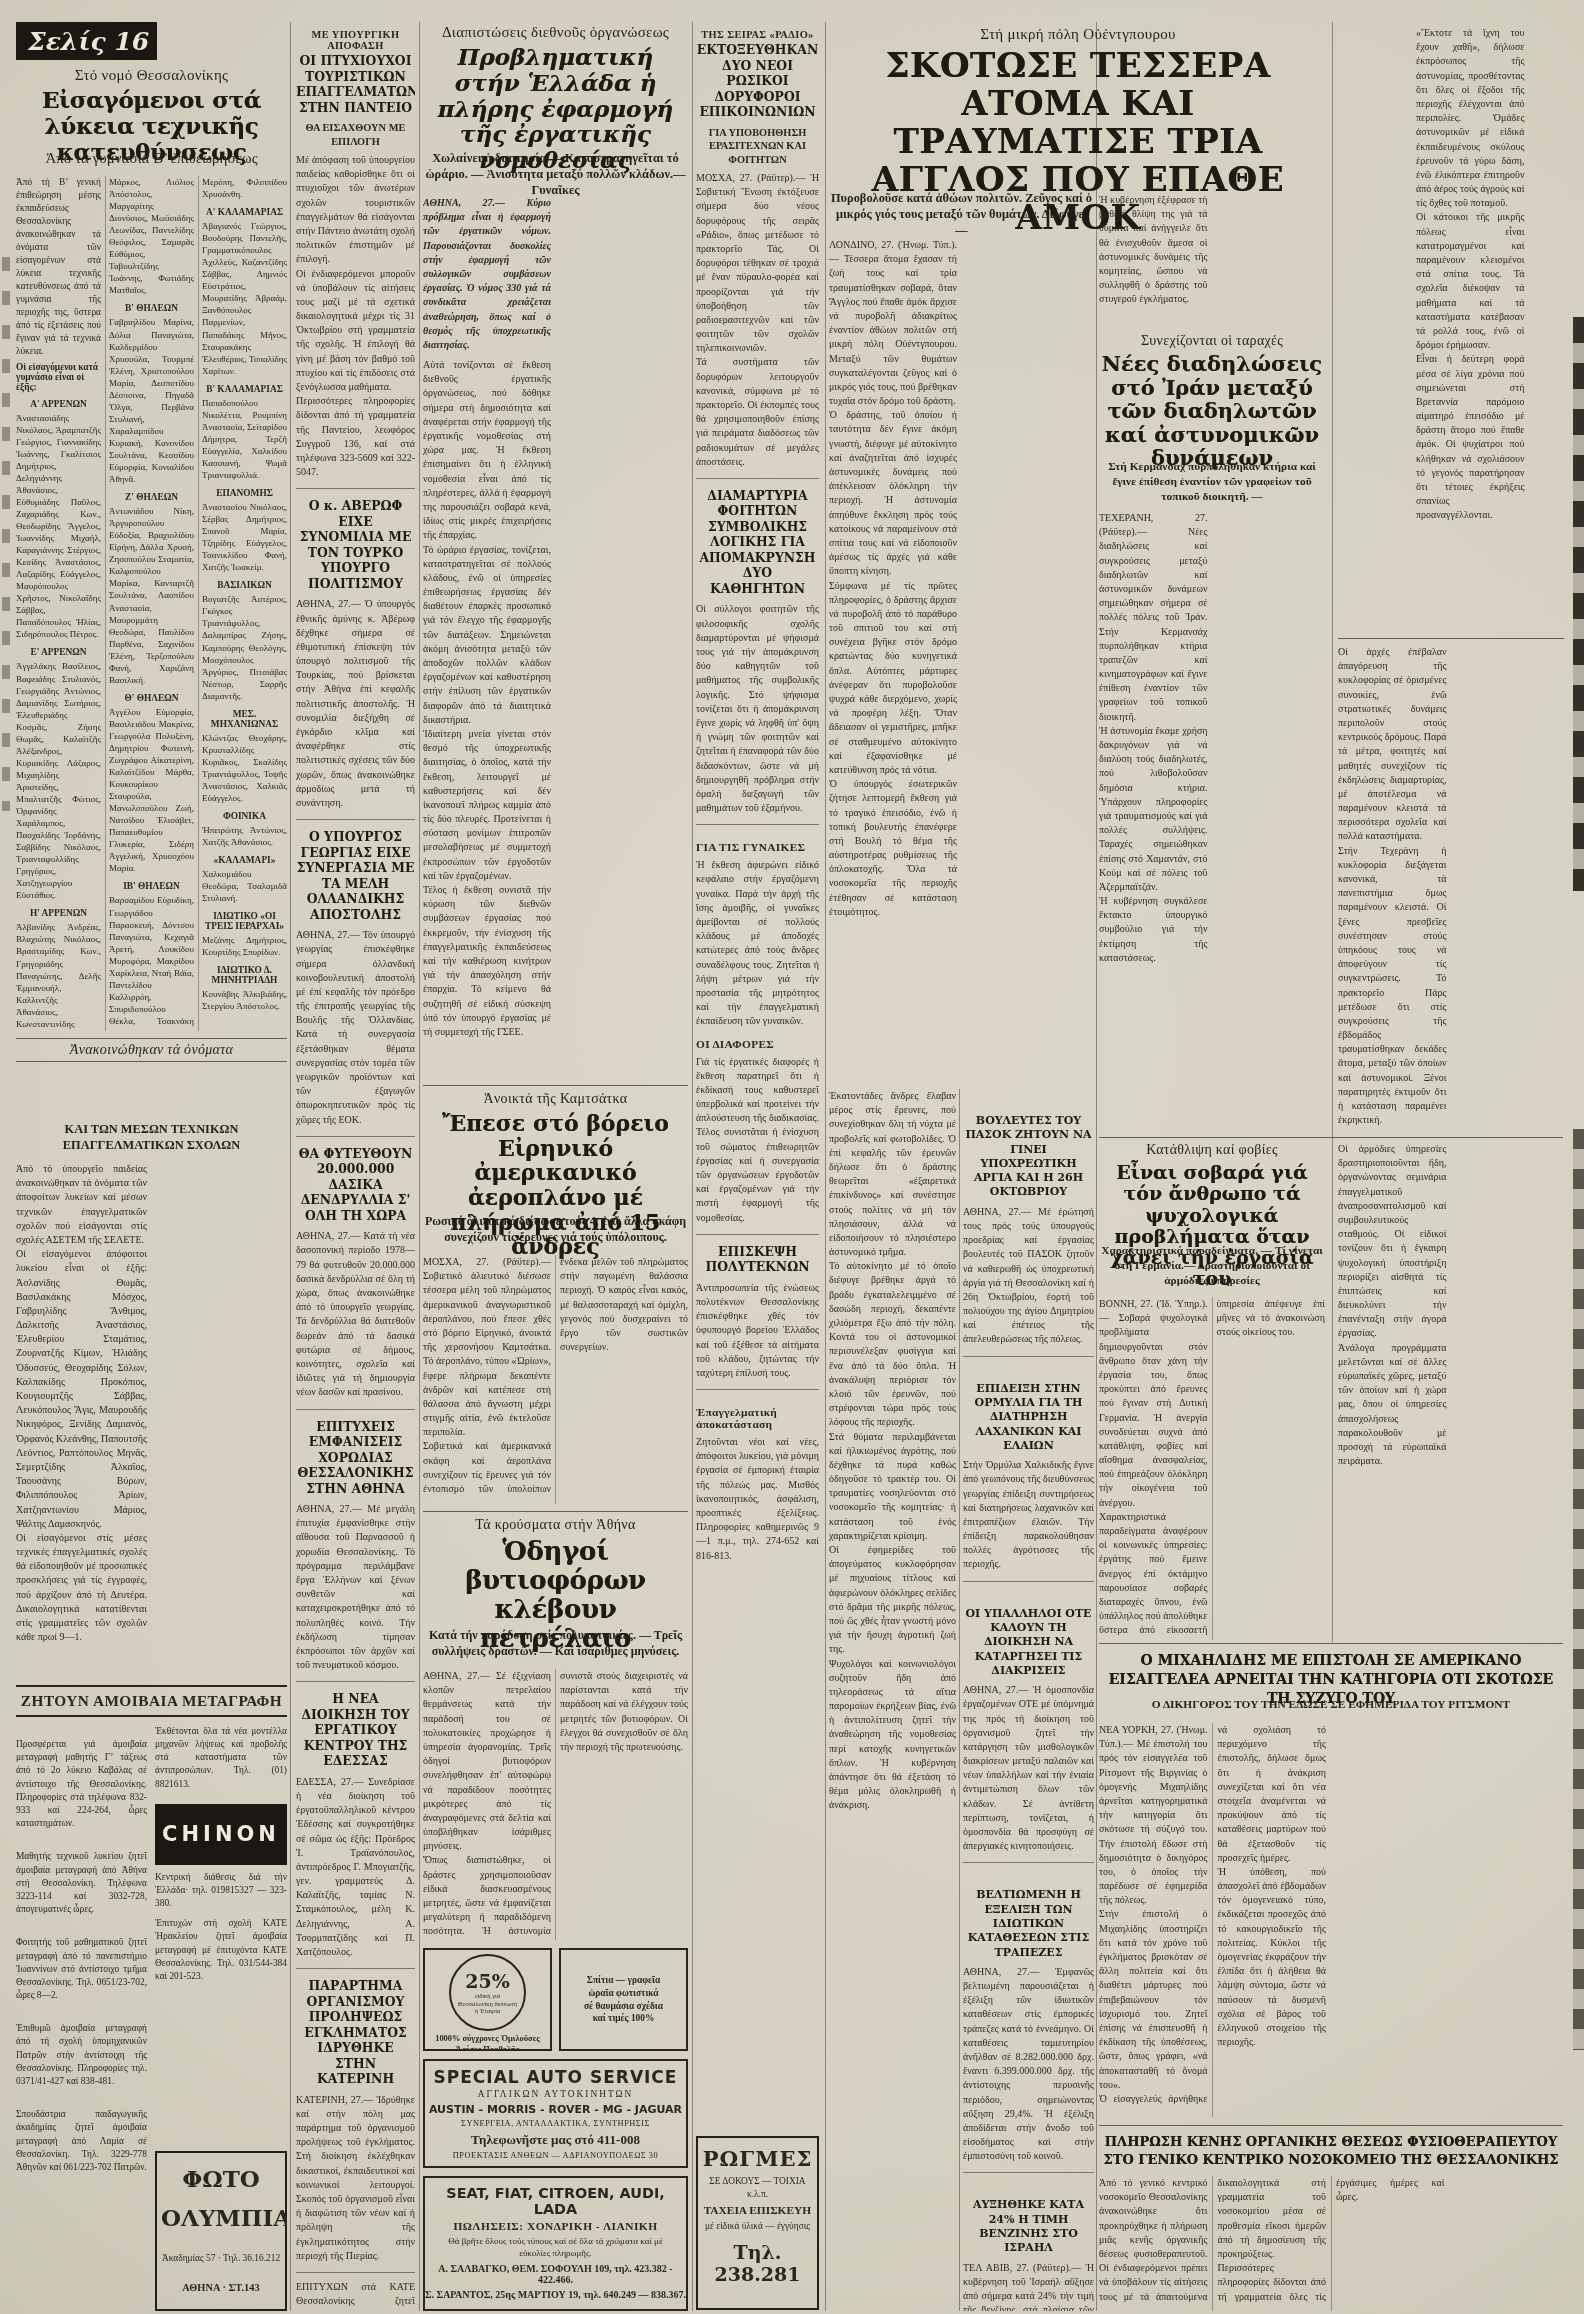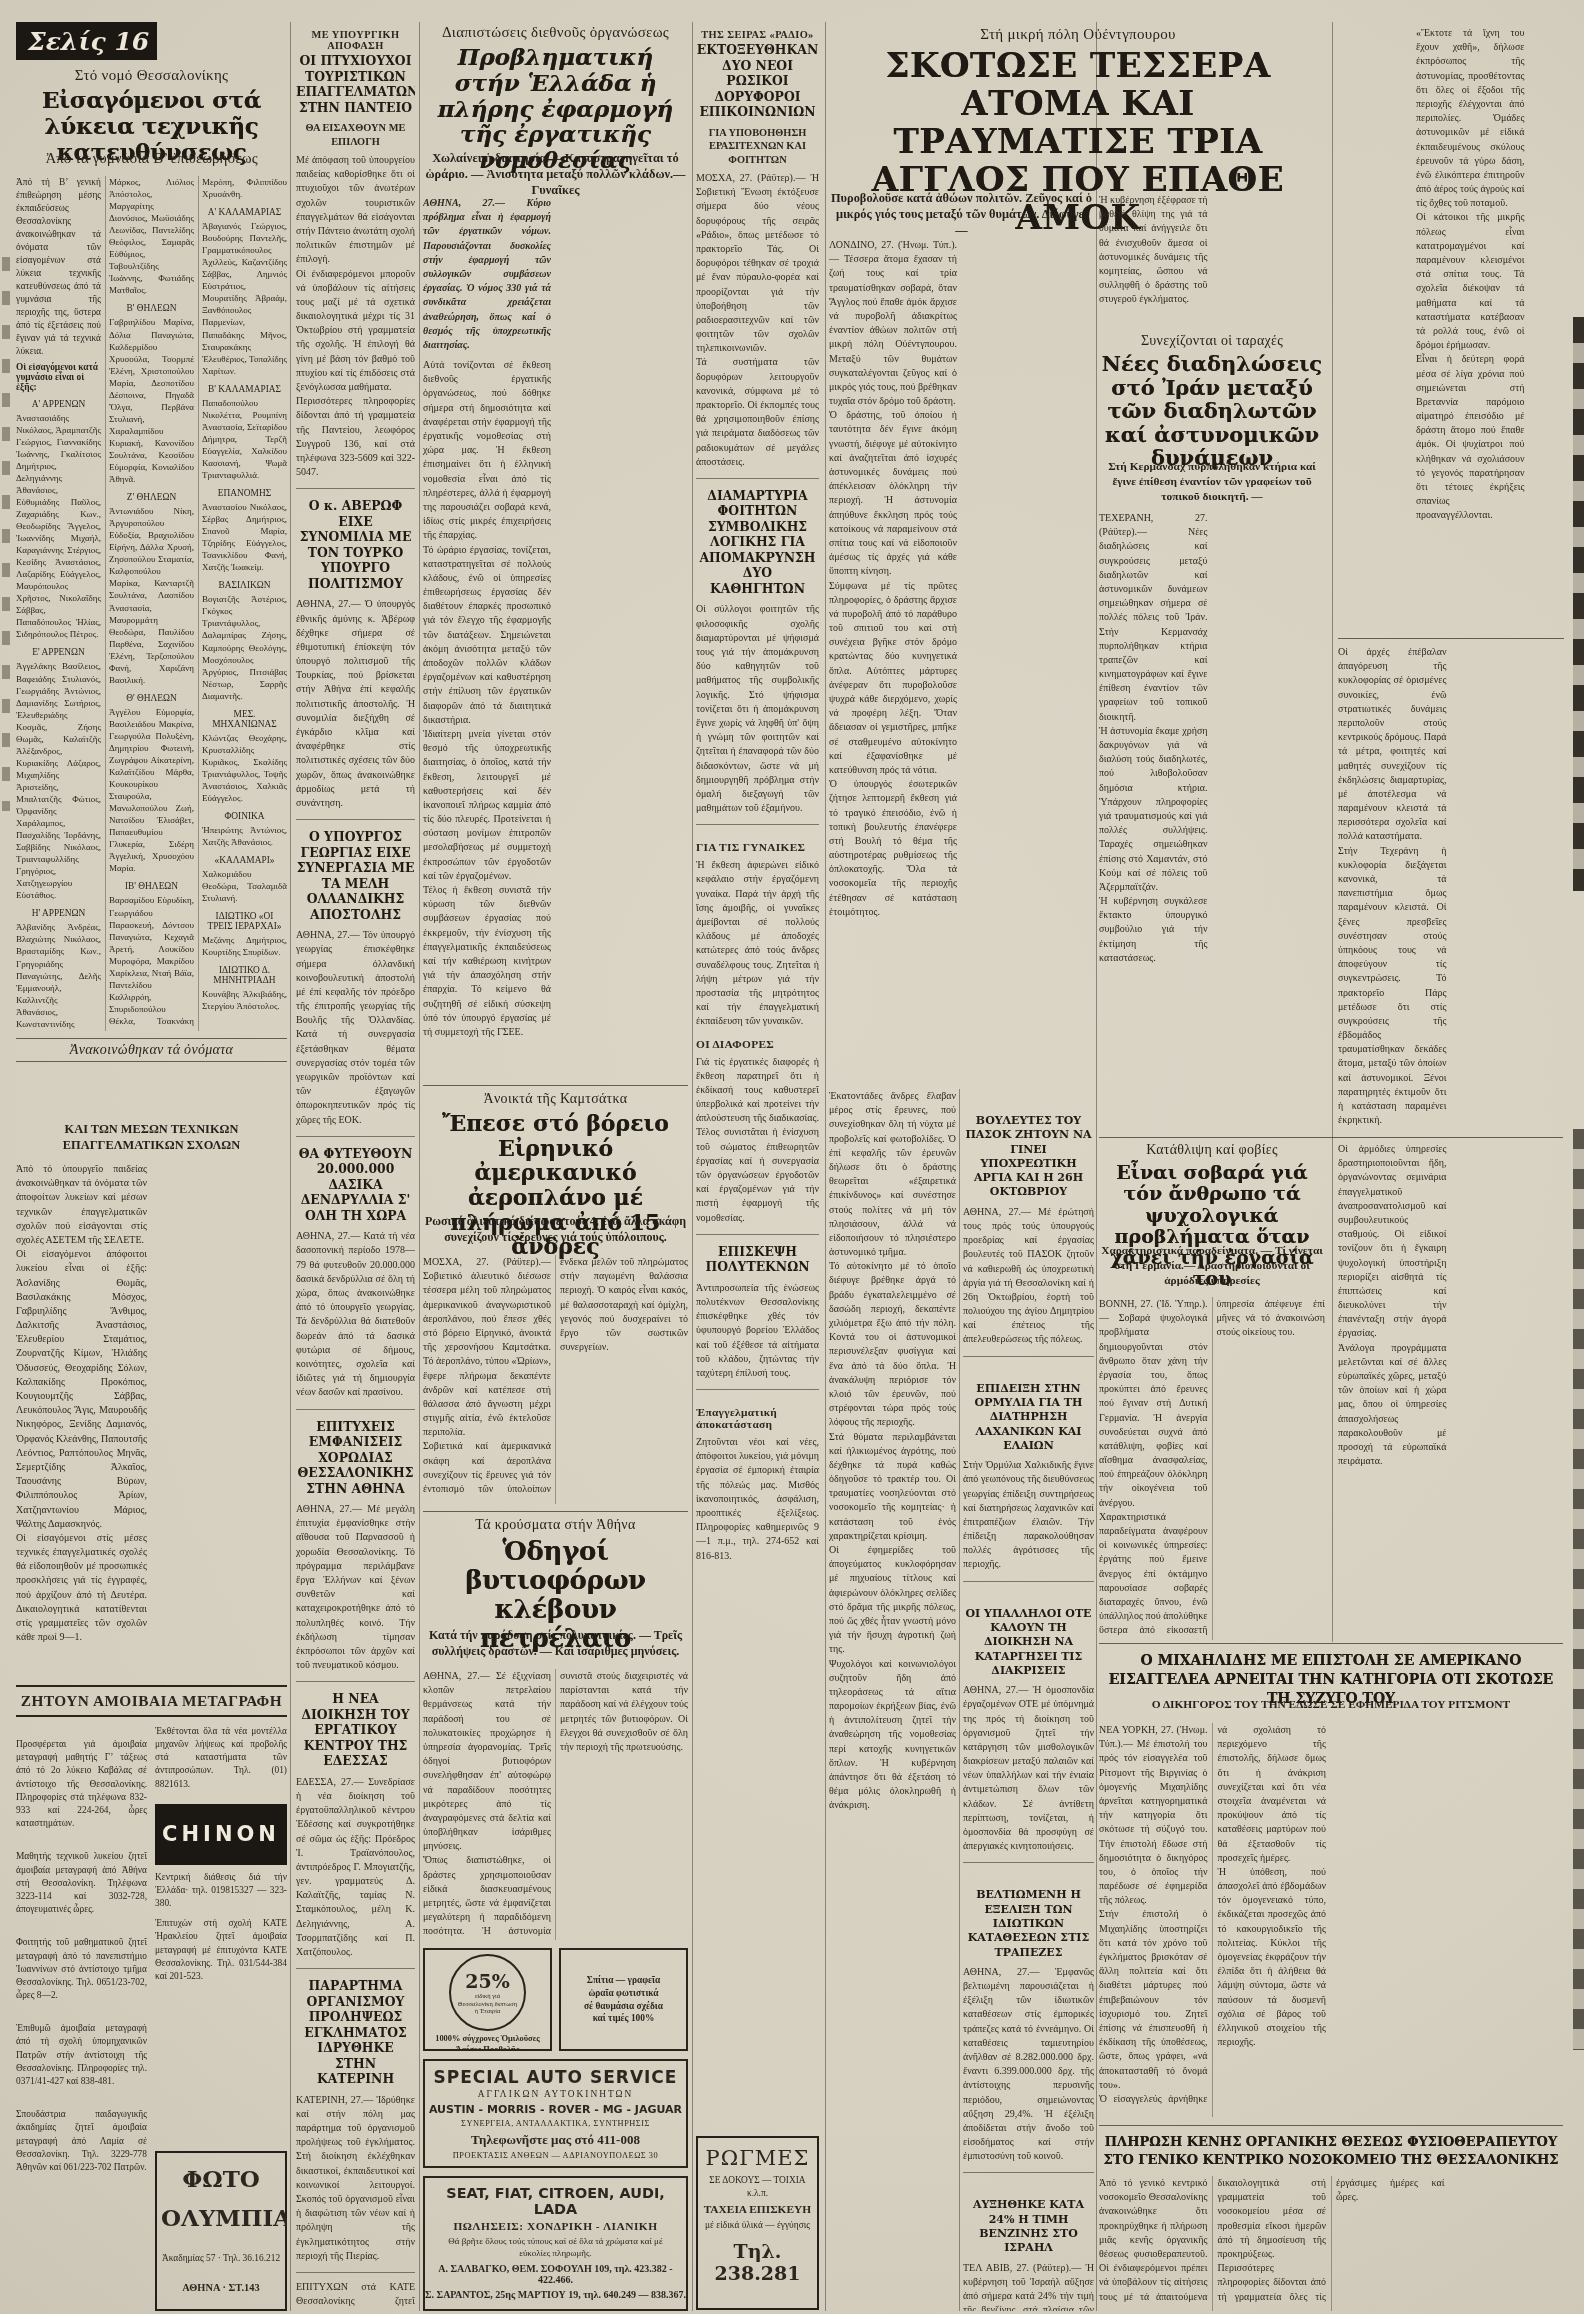--- a/index.html
+++ b/index.html
@@ -24,21 +24,21 @@
   .stack{overflow:hidden}
   .item{border-top:1px solid rgba(62,54,42,.6);padding-top:7px;margin-top:9px}
   .item:first-child{border-top:none;margin-top:0}
   .shead{font-family:"DejaVu Serif",serif;font-weight:700;font-size:12.4px;line-height:1.25;text-align:center;margin:2px 0 6px;color:#1f1a13}
   .shead8{font-family:"DejaVu Serif",serif;font-weight:700;font-size:11px;line-height:1.3;text-align:center;margin:18px 0 5px;color:#1f1a13}
   .ssub{font-weight:700;font-size:10.4px;text-align:center;line-height:1.3;margin-bottom:5px}
   .cross{font-weight:700;font-size:11.4px;margin:9px 0 5px;letter-spacing:0.3px}
   .lists{column-count:3;column-gap:8px;column-rule:1px solid rgba(62,54,42,.42);column-fill:auto;height:100%;overflow:hidden}
   .lintro{font-size:9.4px;line-height:1.38;text-align:justify;margin-bottom:4px}
   .llead{font-size:9.4px;font-weight:700;margin-bottom:4px}
-  .lhead{font-size:9.4px;font-weight:400;text-align:center;margin:7px 0 3px;break-after:avoid}
+  .lhead{font-size:9.4px;font-weight:700;text-align:center;margin:7px 0 3px;break-after:avoid}
   .lnames{font-size:9px;line-height:1.34;text-align:justify}
   .pagebox{background:#1b1712;color:#ece7d8;display:flex;align-items:center;padding-left:12px;
     font-family:"DejaVu Serif",serif;font-style:italic;font-weight:700;font-size:25px}
   .mghead{border-top:2px solid #2a241c;border-bottom:2px solid #2a241c;padding:5px 0;font-weight:700;font-size:15.3px;text-align:center;letter-spacing:0.5px}
   .mgwrap{display:flex;gap:8px;overflow:hidden}
   .mgcol{width:132px;font-size:9.4px;line-height:1.4;text-align:justify;white-space:pre-line}
   .mgcol p{margin-bottom:7px;white-space:pre-line}
   .blackbox{background:#1b1712;color:#efeadb;display:flex;align-items:center;justify-content:center}
   .chinonbox{height:61px;margin:6px 0;font-family:"DejaVu Sans",sans-serif;font-weight:700;font-size:21px;letter-spacing:4px}
   .fotobox{border:2.5px solid #241f18;text-align:center;padding:0 4px;margin-top:8px}
@@ -53,21 +53,21 @@
   .special-t{font-family:"DejaVu Sans",sans-serif;font-weight:700;font-size:17px;text-align:center;letter-spacing:1px;margin-top:6px}
   .special-s{font-size:9.4px;text-align:center;letter-spacing:2px;margin-top:2px}
   .special-b{font-family:"DejaVu Sans",sans-serif;font-weight:700;font-size:11px;text-align:center;margin-top:4px}
   .special-x{font-size:8.4px;text-align:center;margin-top:3px;letter-spacing:0.5px}
   .special-ph{font-weight:700;font-size:13px;text-align:center;margin-top:4px}
   .seat-t{font-family:"DejaVu Sans",sans-serif;font-weight:700;font-size:14.4px;text-align:center;margin-top:7px}
   .seat-s{font-weight:700;font-size:11.4px;text-align:center;margin-top:3px;letter-spacing:0.5px}
   .seat-x{font-size:9px;text-align:center;padding:3px 10px 0;line-height:1.35}
   .seat-a{font-weight:700;font-size:10px;text-align:center;margin-top:4px}
   .rogbox{border:2.5px solid #241f18;text-align:center;padding:8px 4px}
-  .rog-t{font-family:"DejaVu Serif",serif;font-weight:400;font-size:21px;letter-spacing:1px}
+  .rog-t{font-family:"DejaVu Serif",serif;font-weight:700;font-size:21px;letter-spacing:1px}
   .rog-l{font-size:9.4px;margin-top:4px;line-height:1.35}
   .rog-l2{font-weight:700;font-size:11.4px;margin-top:4px}
   .rog-ph{font-family:"DejaVu Serif",serif;font-weight:700;font-size:19px;margin-top:8px}
   .edge{position:absolute}
   .edgeL{left:2px;top:257px;width:8px;height:554px;background:repeating-linear-gradient(180deg, rgba(48,42,32,.4) 0 14px, transparent 14px 34px)}
   .edgeR1{right:0;top:317px;width:11px;height:574px;background:repeating-linear-gradient(180deg, rgba(24,19,13,.85) 0 26px, rgba(24,19,13,.18) 26px 46px)}
   .edgeR2{right:0;top:1129px;width:11px;height:921px;background:repeating-linear-gradient(180deg, rgba(24,19,13,.65) 0 20px, rgba(24,19,13,.12) 20px 40px)}
 </style>
 </head>
 <body>

